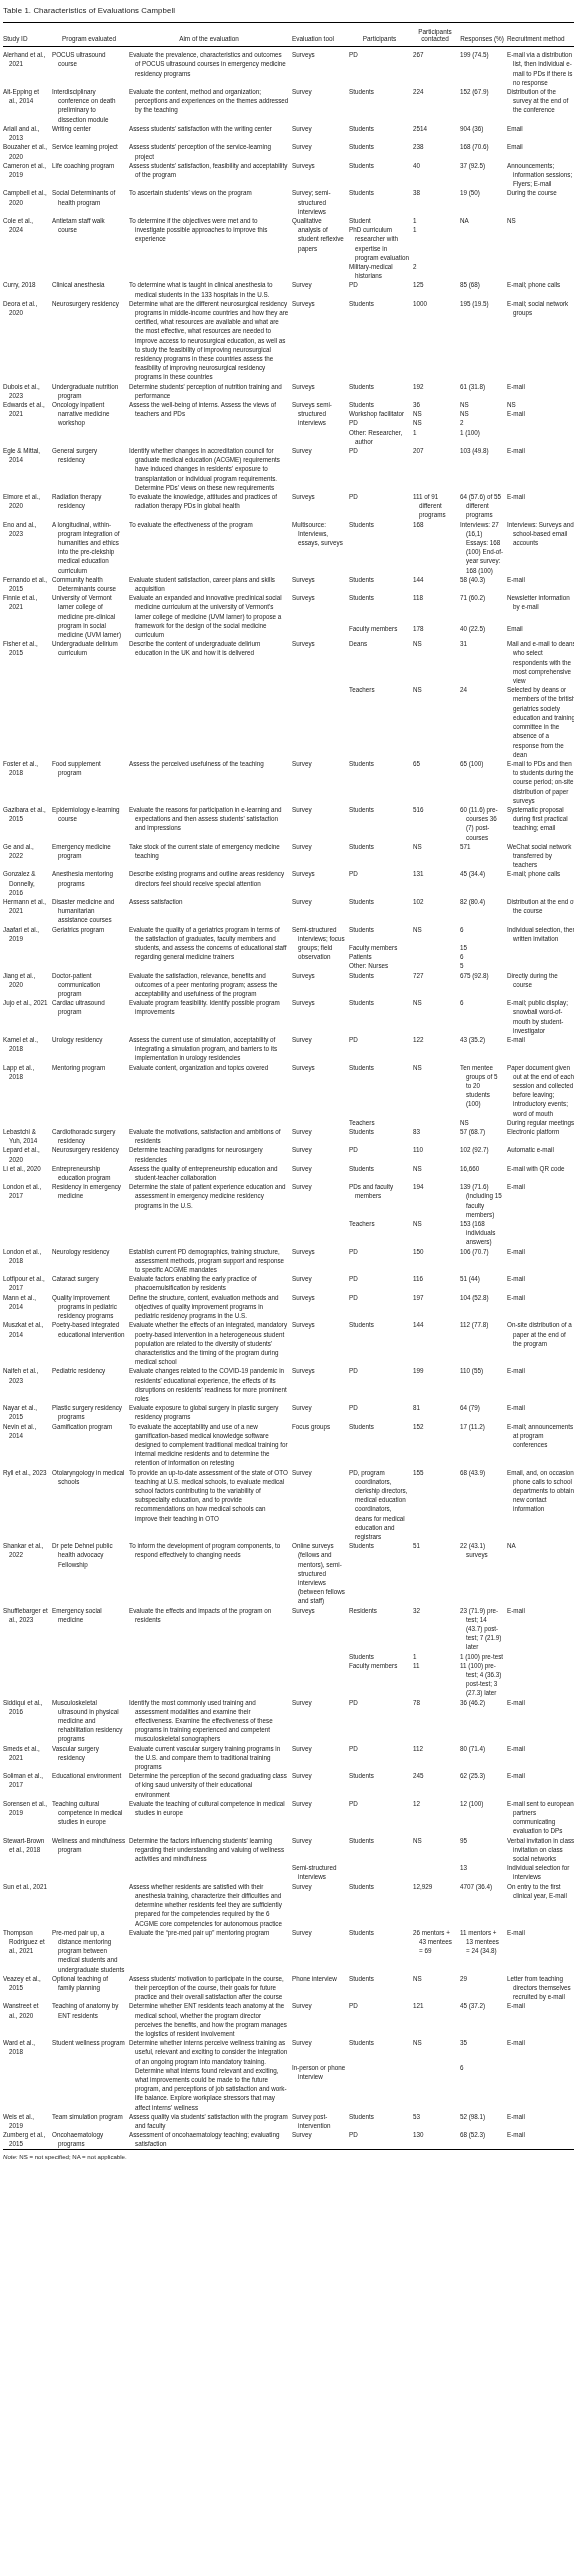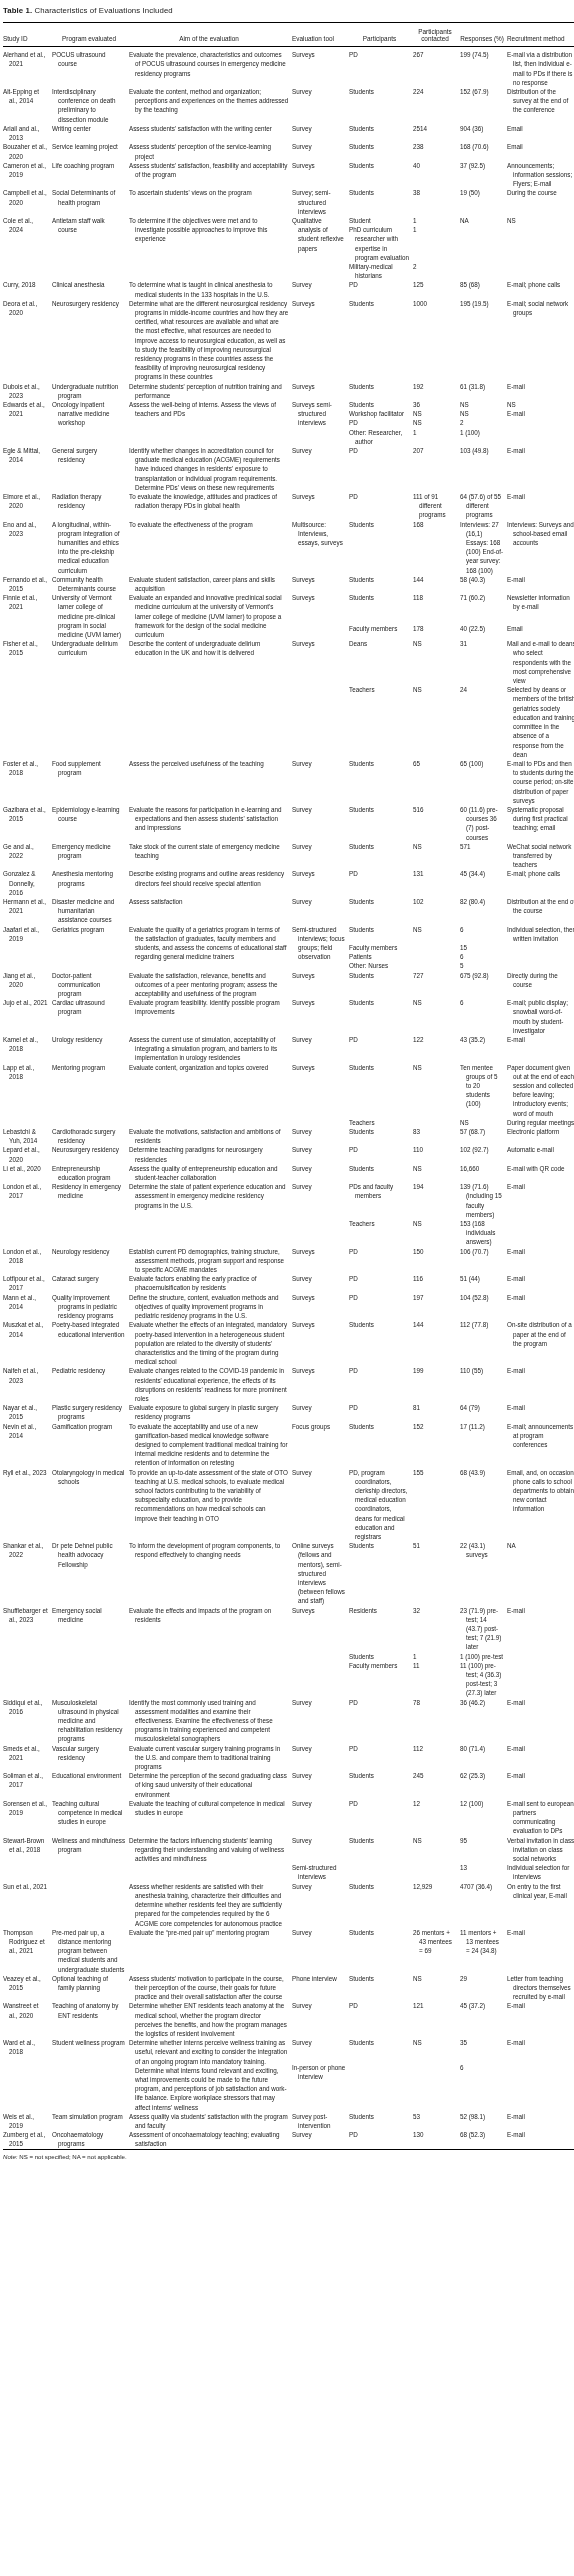--- a/index.html
+++ b/index.html
@@ -4,21 +4,21 @@
 <style>
   html, body { margin: 0; padding: 0; background: #ffffff; }
   body {
     width: 575px;
     font-family: "Liberation Sans", sans-serif;
     color: #1a1a1a;
     -webkit-font-smoothing: antialiased;
   }
   .page { padding: 4.4px 1.5px 7.4px 1.5px; }
   .table-title { font-size: 7.8px; margin: 1.5px 0 7.4px 1.5px; letter-spacing: 0.1px; }
-  .table-title .t-bold { font-weight: bold; }
+  .table-title .t-bold { font-weight: normal; }
   table.evals {
     border-collapse: collapse;
     table-layout: fixed;
     width: 572px;
     margin-left: 1.5px;
     border-top: 1.5px solid #000;
     border-bottom: 1.1px solid #000;
   }
   thead th {
     font-weight: normal;
@@ -43,21 +43,21 @@
   .footnote { font-size: 6.1px; margin: 3.7px 0 0 1.5px; }
   .footnote .n-italic { font-style: italic; }
 </style>
 </head>
 <body>
 
 <div class="page">
 
   <div class="table-title">
     <span class="t-bold">Table 1.</span>
-    <span>Characteristics of Evaluations Included</span>
+    <span>Characteristics of Evaluations Campbell</span>
   </div>
 
   <table class="evals">
     <colgroup>
       <col style="width:49px">
         <col style="width:77px">
         <col style="width:163px">
         <col style="width:57px">
       <col style="width:64px">
         <col style="width:47px">

